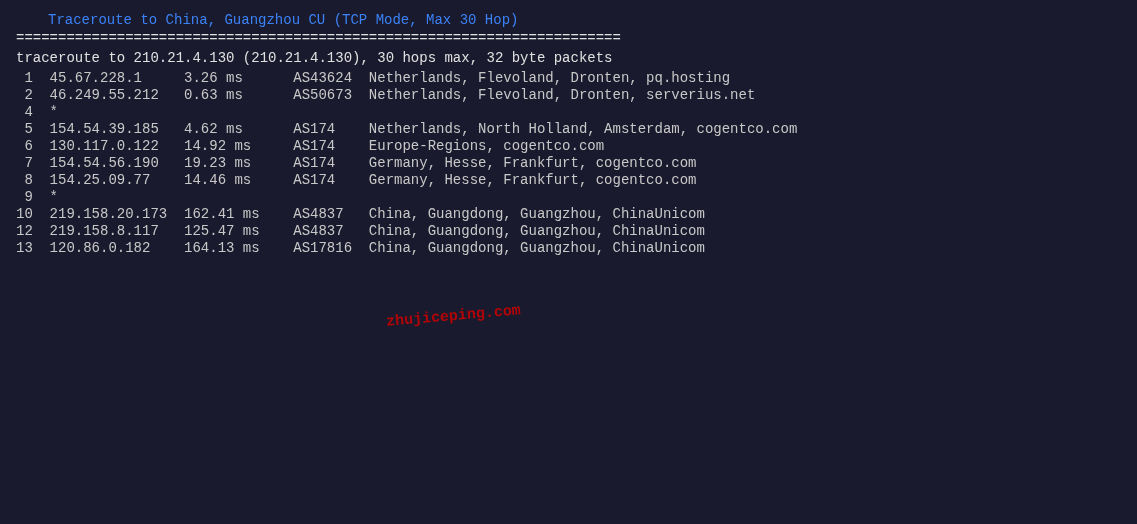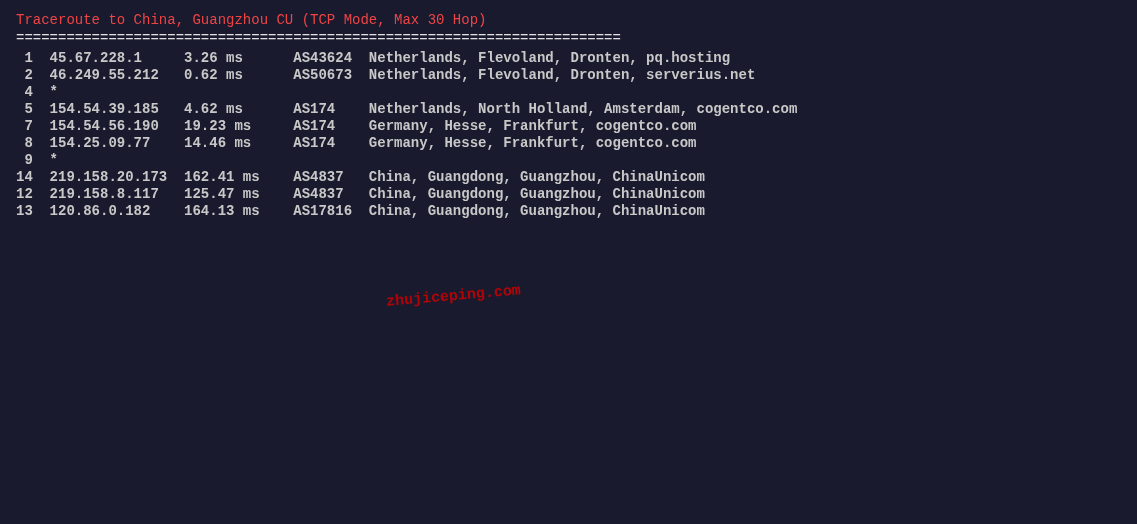--- a/index.html
+++ b/index.html
@@ -20,42 +20,42 @@
 
     .terminal {
       background-color: #1a1a2e;
       color: #c8c8c8;
       width: 100%;
       min-height: 500px;
       position: relative;
     }
 
     .title-line {
-      color: #ef4444;
+      color: #3b82f6;
       margin-bottom: 2px;
+      margin-left: 32px;
     }
 
     .separator {
       color: #e0e0e0;
       margin-bottom: 4px;
     }
 
     .header-line {
       color: #e0e0e0;
       margin-bottom: 4px;
     }
 
     .trace-row {
       display: flex;
       align-items: flex-start;
       margin-bottom: 1px;
       white-space: pre;
       color: #c8c8c8;
       position: relative;
-      font-weight: bold;
     }
 
     .watermark {
       position: absolute;
       color: #cc0000;
       font-weight: bold;
       font-size: 15px;
       opacity: 0.85;
       top: 238px;
       left: 370px;
@@ -70,30 +70,34 @@
 <div class="terminal">
 
   <div class="title-line">
     <span>Traceroute to China, Guangzhou CU (TCP Mode, Max 30 Hop)</span>
   </div>
 
   <div class="separator">
     <span>========================================================================</span>
   </div>
 
+  <div class="header-line">
+    <span>traceroute to 210.21.4.130 (210.21.4.130), 30 hops max, 32 byte packets</span>
+  </div>
 
   <div style="position:relative;">
     <div class="watermark">
       <span>zhujiceping.com</span>
     </div>
   <div class="trace-row"> 1  45.67.228.1     3.26 ms      AS43624  Netherlands, Flevoland, Dronten, pq.hosting</div>
-      <div class="trace-row"> 2  46.249.55.212   0.62 ms      AS50673  Netherlands, Flevoland, Dronten, serverius.net</div>
+      <div class="trace-row"> 2  46.249.55.212   0.63 ms      AS50673  Netherlands, Flevoland, Dronten, serverius.net</div>
       <div class="trace-row"> 4  *</div>
       <div class="trace-row"> 5  154.54.39.185   4.62 ms      AS174    Netherlands, North Holland, Amsterdam, cogentco.com</div>
+      <div class="trace-row"> 6  130.117.0.122   14.92 ms     AS174    Europe-Regions, cogentco.com</div>
       <div class="trace-row"> 7  154.54.56.190   19.23 ms     AS174    Germany, Hesse, Frankfurt, cogentco.com</div>
       <div class="trace-row"> 8  154.25.09.77    14.46 ms     AS174    Germany, Hesse, Frankfurt, cogentco.com</div>
       <div class="trace-row"> 9  *</div>
-      <div class="trace-row">14  219.158.20.173  162.41 ms    AS4837   China, Guangdong, Guangzhou, ChinaUnicom</div>
+      <div class="trace-row">10  219.158.20.173  162.41 ms    AS4837   China, Guangdong, Guangzhou, ChinaUnicom</div>
       <div class="trace-row">12  219.158.8.117   125.47 ms    AS4837   China, Guangdong, Guangzhou, ChinaUnicom</div>
       <div class="trace-row">13  120.86.0.182    164.13 ms    AS17816  China, Guangdong, Guangzhou, ChinaUnicom</div>
     </div>
 
 </div>
 
 </body></html>

